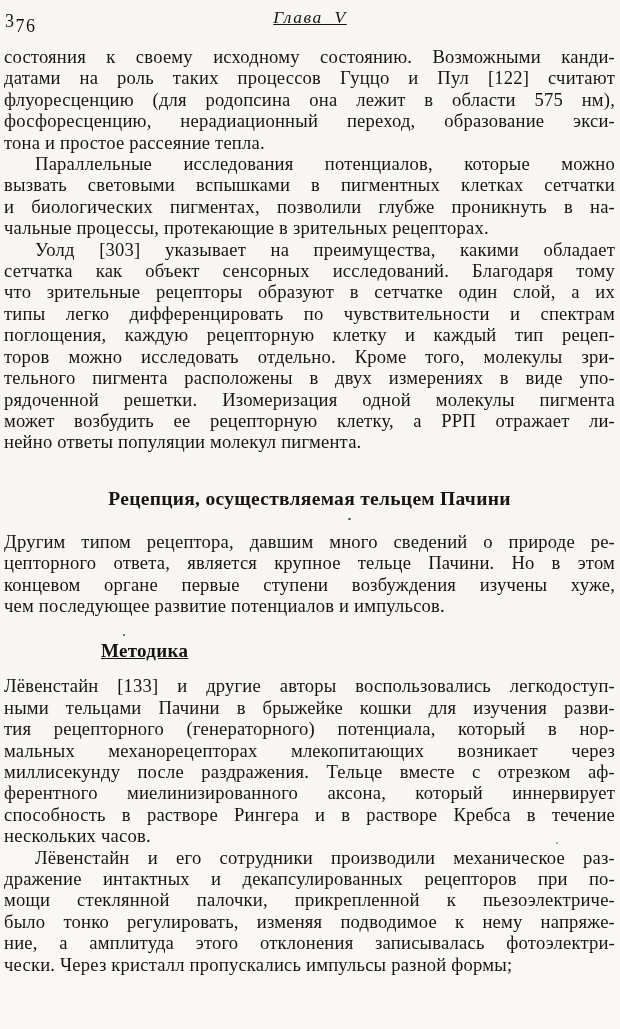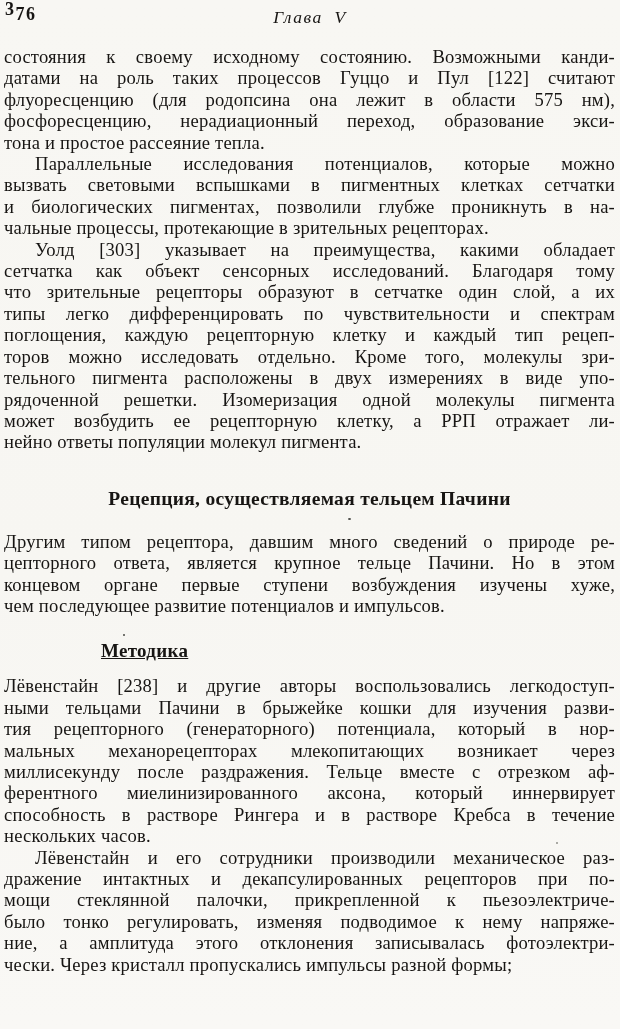--- a/index.html
+++ b/index.html
@@ -9,28 +9,28 @@
   }
   .page {
     position: relative; width: 620px; height: 1029px;
     background: linear-gradient(180deg, #f8f7f3 0%, #f7f6f2 55%, #f9f8f5 100%);
     color: #171513;
     font-family: "Liberation Serif", serif;
     box-sizing: border-box;
   }
   .page-header { position: relative; height: 24px; padding-top: 7px; margin-bottom: 15px; }
   .page-number {
-    position: absolute; left: 5px; top: 4px;
-    font-size: 18px; letter-spacing: 1.5px; font-weight: bold;
+    position: absolute; left: 5px; top: 16px;
+    font-size: 18px; letter-spacing: 1.5px; font-weight: normal;
   }
   .page-number .raised { position: relative; top: -5px; }
   .page-number .rest { position: relative; top: 0; }
   .chapter-title {
     text-align: center; font-style: italic; font-size: 17.5px;
-    letter-spacing: 1.5px; word-spacing: 6px;
+    letter-spacing: 1.5px; word-spacing: 6px; text-decoration: underline;
   }
   .page-content { padding: 0 5px 0 4px; }
   .paragraph { margin: 0; }
   .line {
     font-size: 18.6px; line-height: 21.4px;
     letter-spacing: 0.2px;
     text-align: justify; text-align-last: justify; text-justify: inter-word;
   }
   .line.last { text-align-last: left; }
   .line.indent { padding-left: 31px; }
@@ -88,21 +88,21 @@
       </div>
       <div class="section-heading">Рецепция, осуществляемая тельцем Пачини</div>
       <div class="paragraph">
         <div class="line">Другим типом рецептора, давшим много сведений о природе ре-</div>
         <div class="line">цепторного ответа, является крупное тельце Пачини. Но в этом</div>
         <div class="line">концевом органе первые ступени возбуждения изучены хуже,</div>
         <div class="line last">чем последующее развитие потенциалов и импульсов.</div>
       </div>
       <div class="sub-heading">Методика</div>
       <div class="paragraph">
-        <div class="line">Лёвенстайн [238] и другие авторы воспользовались легкодоступ-</div>
+        <div class="line">Лёвенстайн [133] и другие авторы воспользовались легкодоступ-</div>
         <div class="line">ными тельцами Пачини в брыжейке кошки для изучения разви-</div>
         <div class="line">тия рецепторного (генераторного) потенциала, который в нор-</div>
         <div class="line">мальных механорецепторах млекопитающих возникает через</div>
         <div class="line">миллисекунду после раздражения. Тельце вместе с отрезком аф-</div>
         <div class="line">ферентного миелинизированного аксона, который иннервирует</div>
         <div class="line">способность в растворе Рингера и в растворе Кребса в течение</div>
         <div class="line last">нескольких часов.</div>
       </div>
       <div class="paragraph">
         <div class="line indent">Лёвенстайн и его сотрудники производили механическое раз-</div>

